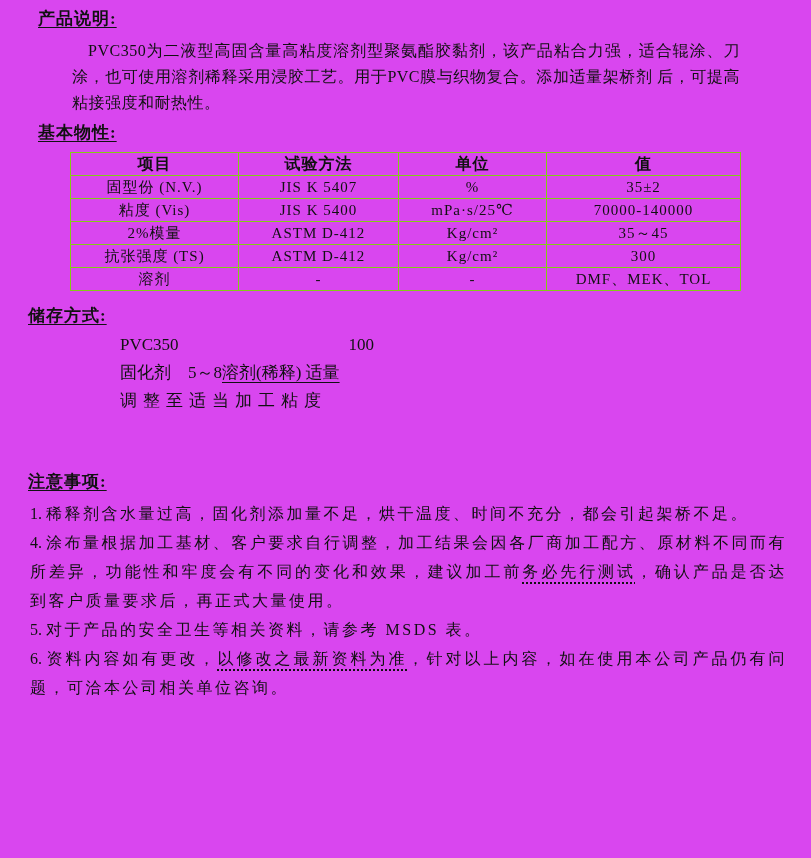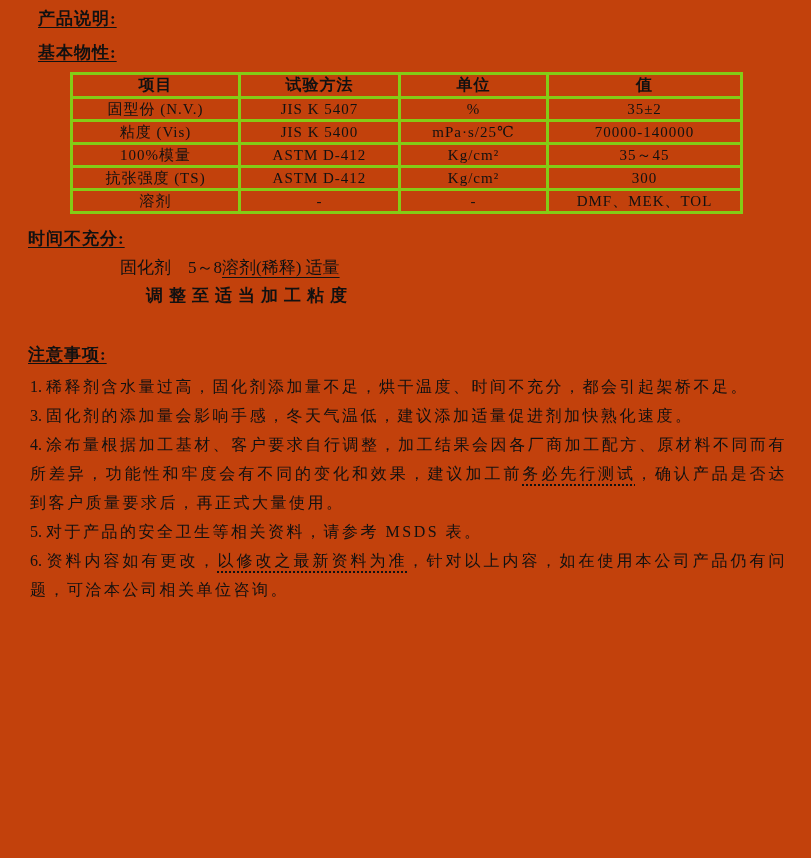--- a/index.html
+++ b/index.html
@@ -6,21 +6,21 @@
   html, body { background:#ffffff; }
   body {
     width:811px; height:858px;
     font-family:"Liberation Serif","DejaVu Serif",serif;
     color:#111111;
   }
   .page {
     width:811px; height:858px;
     padding:8px 24px 0 28px;
     overflow:hidden;
-    background:#c2410c;
+    background:#d946ef;
   }
   .heading {
     display:table;
     font-size:17px;
     font-weight:bold;
     letter-spacing:1px;
     line-height:22px;
     text-decoration:underline;
     text-underline-offset:3px;
     white-space:nowrap;
@@ -28,50 +28,50 @@
   .h-offset { margin-left:10px; }
   .product-body {
     margin:8px 0 0 44px;
     width:668px;
     font-size:16px;
     line-height:26px;
     letter-spacing:0.5px;
     text-align:justify;
     text-indent:16px;
   }
-  .props-heading { margin-top:12px; }
+  .props-heading { margin-top:6px; }
   .props-table {
     margin:8px 0 0 42px;
     width:670px;
     border-collapse:collapse;
     table-layout:fixed;
     font-size:15px;
   }
   .props-table th, .props-table td {
-    border:3px solid #84cc16;
+    border:1px solid #84cc16;
     height:23px;
     text-align:center;
     vertical-align:middle;
     padding:0 4px;
     letter-spacing:1px;
     overflow:hidden;
     white-space:nowrap;
   }
   .props-table th { font-size:16px; font-weight:bold; }
   .formula-heading { margin-top:14px; }
   .formula { margin:4px 0 0 92px; font-size:17px; }
   .f-line { line-height:28px; }
   .f-amount { margin-left:170px; }
-  .f-line3 { margin-left:26px; letter-spacing:6px;font-weight:bold; }
+  .f-line3 { letter-spacing:6px; }
   .u {
     text-decoration-line:underline;
     text-underline-offset:4px;
     text-decoration:underline;
   }
-  .notes-heading { margin-top:34px; }
+  .notes-heading { margin-top:56px; }
   .notes { margin:6px 0 0 2px; font-size:16px; width:757px; }
   .note {
     line-height:29px;
     letter-spacing:2.5px;
     text-align:justify;
   }
   .note-num { margin-right:4px; letter-spacing:0; }
   .em {
     text-decoration-line:underline;
     text-decoration-style:dotted;
@@ -79,20 +79,21 @@
     text-underline-offset:5px;
   }
 </style>
 </head>
 <body>
 
 <div class="page">
 
   <div class="heading h-offset">产品说明:</div>
 
+  <p class="product-body">PVC350为二液型高固含量高粘度溶剂型聚氨酯胶黏剂，该产品粘合力强，适合辊涂、刀涂，也可使用溶剂稀释采用浸胶工艺。用于PVC膜与织物复合。添加适量架桥剂 后，可提高粘接强度和耐热性。</p>
 
   <div class="heading h-offset props-heading">基本物性:</div>
 
   <table class="props-table">
     <colgroup>
       <col style="width:168px">
       <col style="width:160px">
       <col style="width:148px">
       <col style="width:194px">
     </colgroup>
@@ -111,52 +112,54 @@
           <td>%</td>
           <td>35±2</td>
         </tr>
         <tr>
           <td>粘度 (Vis)</td>
           <td>JIS K 5400</td>
           <td>mPa·s/25℃</td>
           <td>70000-140000</td>
         </tr>
         <tr>
-          <td>100%模量</td>
+          <td>2%模量</td>
           <td>ASTM D-412</td>
           <td>Kg/cm²</td>
           <td>35～45</td>
         </tr>
         <tr>
           <td>抗张强度 (TS)</td>
           <td>ASTM D-412</td>
           <td>Kg/cm²</td>
           <td>300</td>
         </tr>
         <tr>
           <td>溶剂</td>
           <td>-</td>
           <td>-</td>
           <td>DMF、MEK、TOL</td>
         </tr>
       </tbody>
   </table>
 
-  <div class="heading formula-heading">时间不充分:</div>
+  <div class="heading formula-heading">储存方式:</div>
 
   <div class="formula">
+    <div class="f-line">
+      <span>PVC350</span><span class="f-amount">100</span>
+    </div>
     <div class="f-line">
       <span>固化剂　5～8</span><span class="u">溶剂(稀释) 适量</span>
     </div>
     <div class="f-line f-line3">调整至适当加工粘度</div>
   </div>
 
   <div class="heading notes-heading">注意事项:</div>
 
   <div class="notes">
       <div class="note"><span class="note-num">1.</span><span>稀释剂含水量过高，固化剂添加量不足，烘干温度、时间不充分，都会引起架桥不足。</span></div>
-      <div class="note"><span class="note-num">3.</span><span>固化剂的添加量会影响手感，冬天气温低，建议添加适量促进剂加快熟化速度。</span></div>
       <div class="note"><span class="note-num">4.</span><span>涂布量根据加工基材、客户要求自行调整，加工结果会因各厂商加工配方、原材料不同而有所差异，功能性和牢度会有不同的变化和效果，建议加工前</span><span class="em">务必先行测试</span><span>，确认产品是否达到客户质量要求后，再正式大量使用。</span></div>
       <div class="note"><span class="note-num">5.</span><span>对于产品的安全卫生等相关资料，请参考 MSDS 表。</span></div>
       <div class="note"><span class="note-num">6.</span><span>资料内容如有更改，</span><span class="em">以修改之最新资料为准</span><span>，针对以上内容，如在使用本公司产品仍有问题，可洽本公司相关单位咨询。</span></div>
     </div>
 
 </div>
 
 </body></html>

